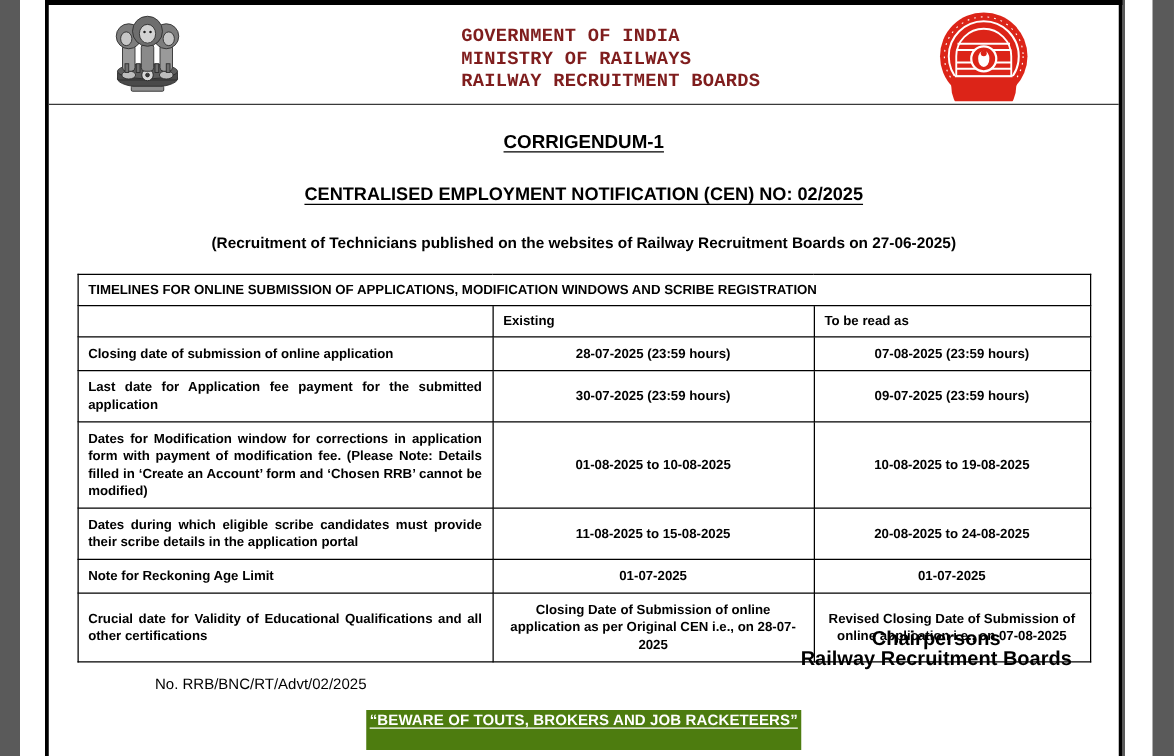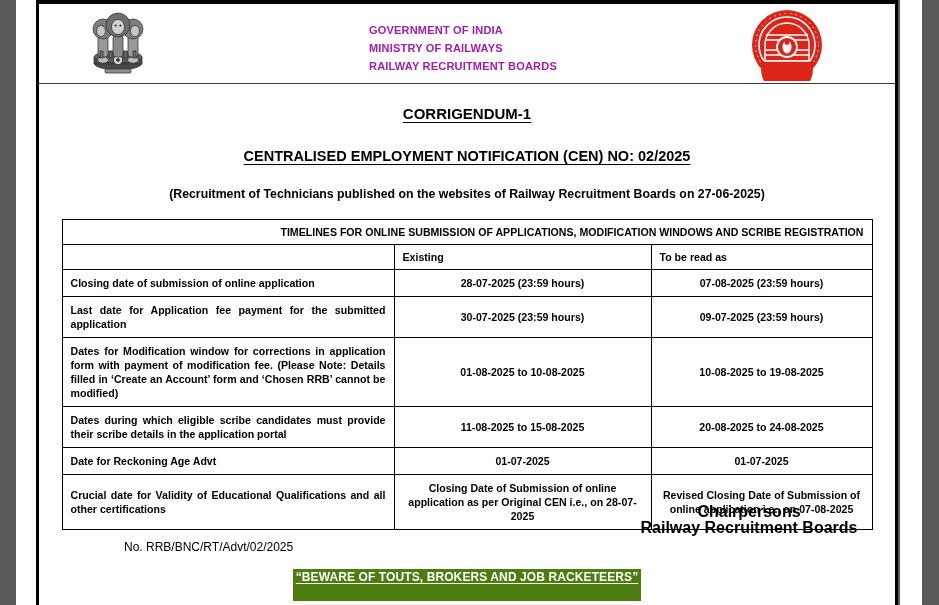--- a/index.html
+++ b/index.html
@@ -66,25 +66,26 @@
     top: 5px;
     width: 72px;
     height: 72px;
   }
 
   .org-block {
     position: absolute;
     left: 330px;
     top: 17px;
     text-align: left;
-    font-size: 11px;
-    font-weight: bold;
-    color: #a21caf;
+    font-size: 15px;
+    font-weight: bold;
+    color: #7f1d1d;
     line-height: 18px;
     letter-spacing: 0.2px;
+    font-family: Liberation Mono, monospace;
   }
 
   
   .corrigendum {
     text-align: center;
     font-size: 15px;
     font-weight: bold;
     margin-top: 21px;
     text-decoration: underline;
     text-underline-offset: 3px;
@@ -115,21 +116,21 @@
   }
   table.timelines td, table.timelines th {
     border: 1px solid #000;
     font-size: 10.6px;
     font-weight: bold;
     color: #000;
     padding: 6px 8px;
     vertical-align: middle;
   }
   th.banner {
-    text-align: right;
+    text-align: left;
     font-size: 11.4px;
     padding: 4px 6px;
   }
   th.colhead {
     text-align: left;
     font-size: 11.6px;
     padding: 5px 6px;
   }
   td.desc {
     text-align: justify;
@@ -296,21 +297,21 @@
           <td class="desc">Dates for Modification window for corrections in application form with payment of modification fee. (Please Note: Details filled in ‘Create an Account’ form and ‘Chosen RRB’ cannot be modified)</td>
           <td class="val">01-08-2025 to 10-08-2025</td>
           <td class="val">10-08-2025 to 19-08-2025</td>
         </tr>
         <tr>
           <td class="desc">Dates during which eligible scribe candidates must provide their scribe details in the application portal</td>
           <td class="val">11-08-2025 to 15-08-2025</td>
           <td class="val">20-08-2025 to 24-08-2025</td>
         </tr>
         <tr>
-          <td class="desc">Date for Reckoning Age Advt</td>
+          <td class="desc">Note for Reckoning Age Limit</td>
           <td class="val">01-07-2025</td>
           <td class="val">01-07-2025</td>
         </tr>
         <tr>
           <td class="desc">Crucial date for Validity of Educational Qualifications and all other certifications</td>
           <td class="val">Closing Date of Submission of online application as per Original CEN i.e., on 28-07-2025</td>
           <td class="val">Revised Closing Date of Submission of online application i.e., on 07-08-2025</td>
         </tr>
       </tbody>
     </table>

